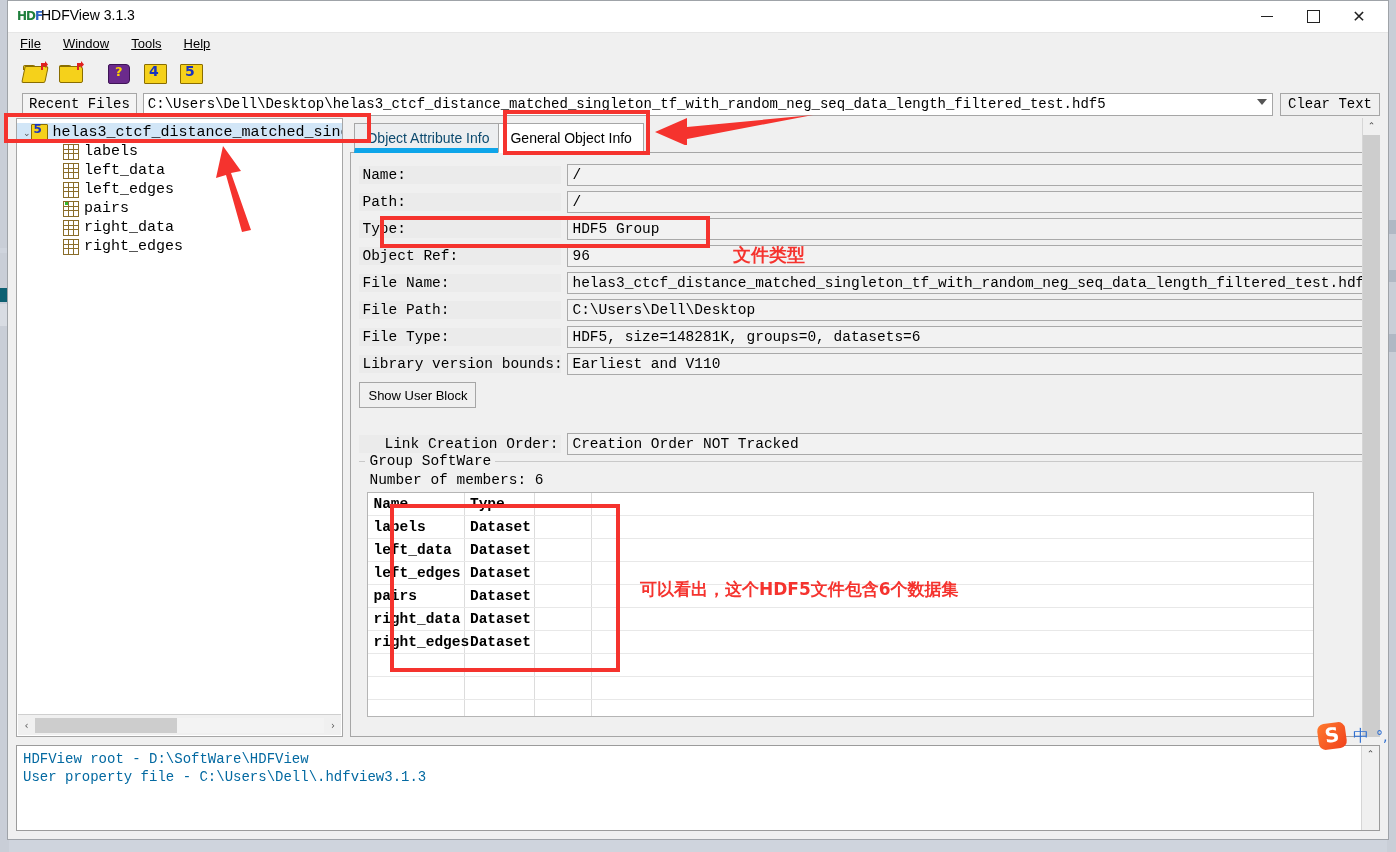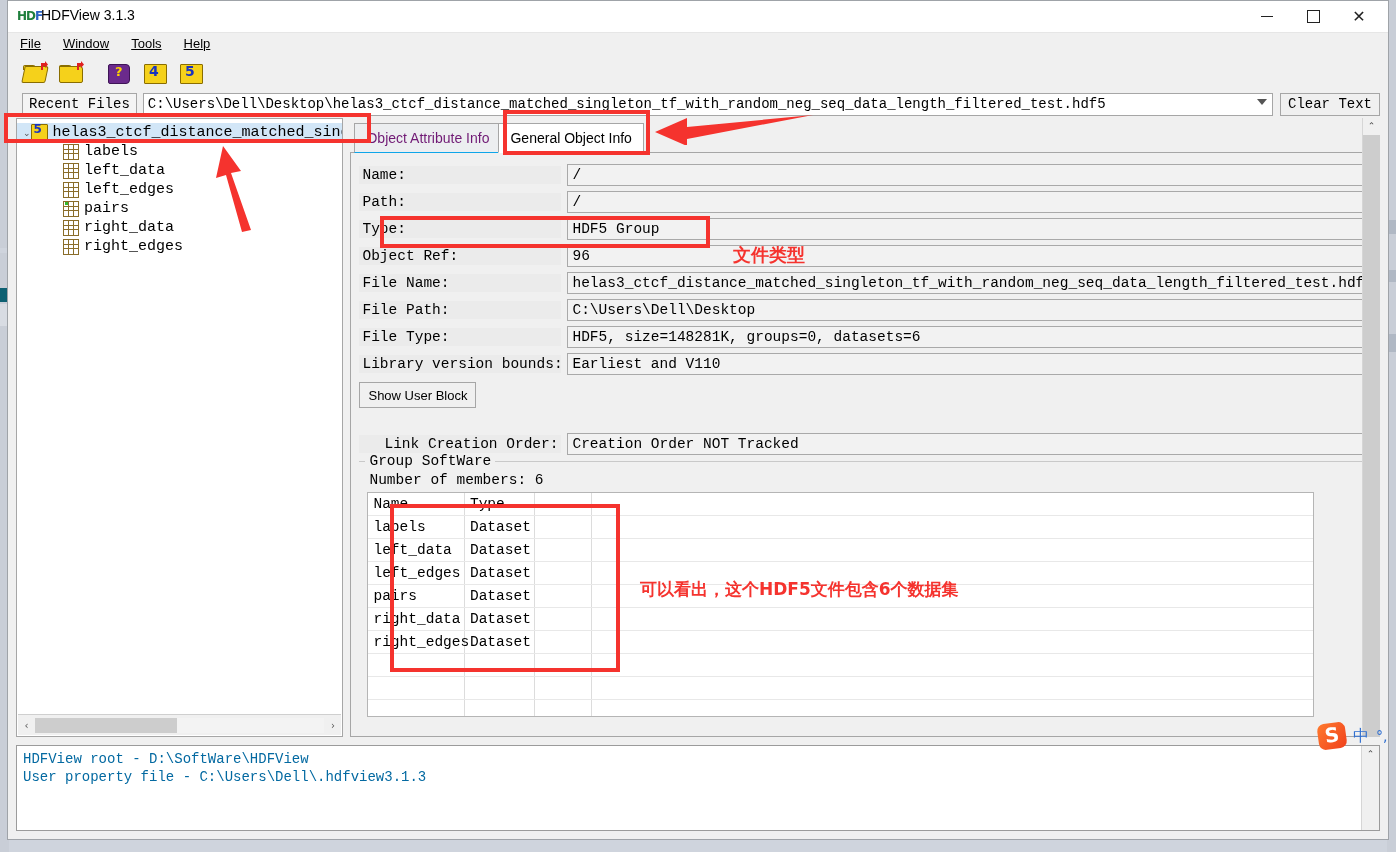--- a/index.html
+++ b/index.html
@@ -212,21 +212,21 @@
   #tabstrip {
     height:34px; position:relative; background:#f0f0f0;
     border-bottom:1px solid #a6a6a6;
   }
   .tab {
     position:absolute; bottom:-1px; height:30px; line-height:29px;
     padding:0 11px; font-size:14px; color:#000; background:#eef0f2;
     border:1px solid #a6a6a6; box-sizing:border-box;
     font-family:"Liberation Sans",sans-serif;
   }
-  .tab.inactive { left:4px; background:#eceef0; color:#701a75; border-bottom:1px solid #0ea5e9; }
+  .tab.inactive { left:4px; background:#eceef0; color:#0c4a6e; border-bottom:5px solid #0ea5e9; }
   .tab.active {
     left:148px; background:#ffffff; border-bottom:1px solid #ffffff; z-index:3;
   }
   #tabcontent {
     flex:1; background:#f0f0f0; border:1px solid #a6a6a6; border-top:none;
     box-sizing:border-box; position:relative; overflow:hidden;
   }
   .fieldrow {
     display:flex; align-items:center; height:27px; padding:0 5px 0 8px;
   }
@@ -262,21 +262,21 @@
     font-family:"Liberation Mono","DejaVu Sans Mono",monospace; font-size:14.5px; color:#000;
   }
   #gmtable {
     margin:0 0 0 8px; background:#fff; border:1px solid #b5b5b5;
     width: 947px; height:225px; box-sizing:border-box; overflow:hidden;
   }
   #gmtable table { border-collapse:collapse; width:100%; table-layout:fixed; }
   #gmtable td, #gmtable th {
     height:20px; border-right:1px solid #dcdcdc; border-bottom:1px solid #e8e8e8;
     font-family:"Liberation Mono","DejaVu Sans Mono",monospace; font-size:14.5px; color:#000;
-    text-align:left; padding-left:5px; font-weight:normal;
+    text-align:left; padding-left:5px; font-weight:bold;
   }
   #gmtable col.c1{ width:96px; } #gmtable col.c2{ width:70px; } #gmtable col.c3{ width:57px; }
 
   
   #infoscroll {
     position:absolute; right:0; top:0; bottom:0; width:17px; background:#f0f0f0;
     border-left:1px solid #d6d6d6;
   }
   #infoscroll .sbtn{ height:17px; text-align:center; font-size:9px; color:#444; line-height:17px;font-family:"DejaVu Sans",sans-serif;}
   #infoscroll .strack{ position:absolute; top:17px; bottom:0; left:0; right:0; background:#cdcdcd; }

